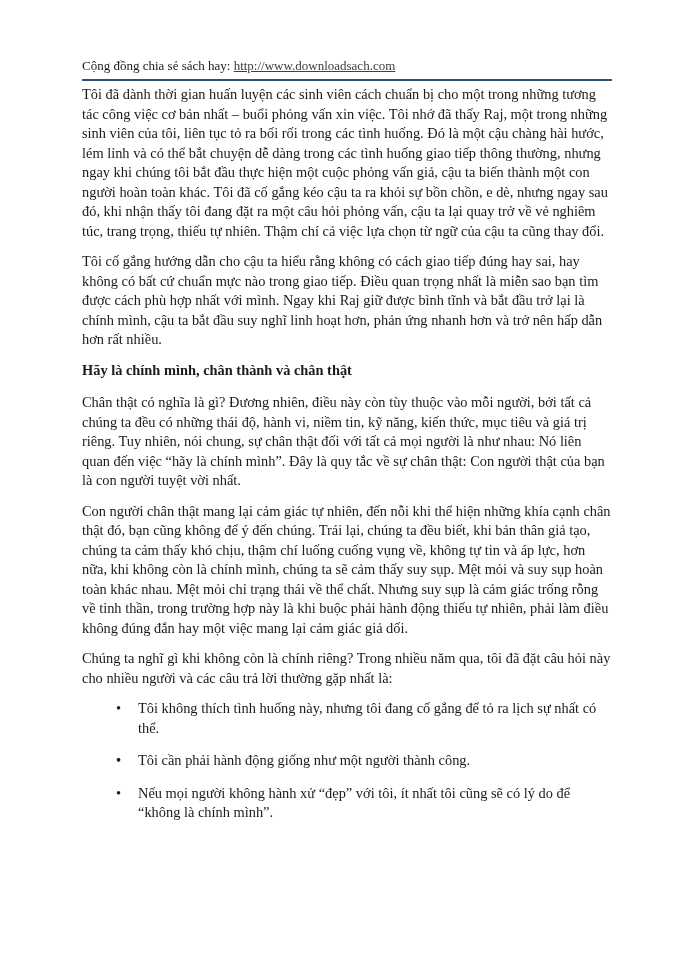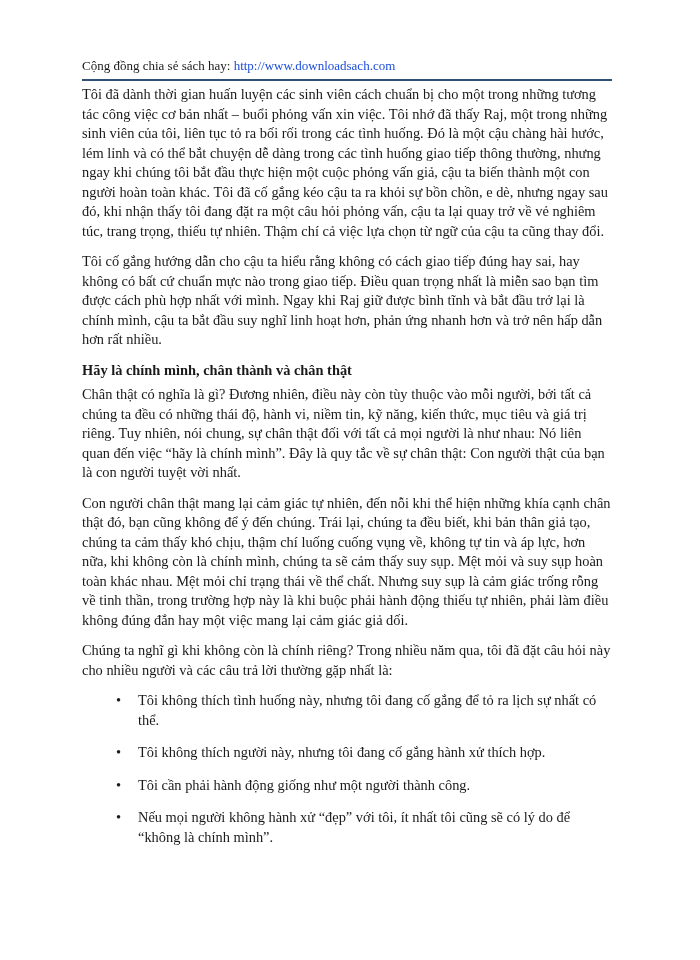--- a/index.html
+++ b/index.html
@@ -22,33 +22,34 @@
       width: 530px;
     }
     .header {
       font-size: 13px;
       line-height: 16px;
       padding-bottom: 5px;
       border-bottom: 2px solid #2f5173;
       margin-bottom: 4px;
     }
     .header a {
-      color: #1d4ed8;
+      color: #404040;
+      text-decoration: underline;
     }
     .para {
       font-size: 14.4px;
       line-height: 19.5px;
       margin: 0 0 11px 0;
       text-align: left;
     }
     .heading {
       font-size: 14.4px;
       line-height: 19.5px;
       font-weight: bold;
-      margin: 4px 0 5px 0;
+      margin: 4px 0 13px 0;
     }
     ul.bullets {
       list-style: none;
       margin: 10px 0 0 0;
       padding: 0 0 0 56px;
     }
     ul.bullets li {
       position: relative;
       font-size: 14.4px;
       line-height: 19.5px;
@@ -79,21 +80,20 @@
   <p class="para">Con người chân thật mang lại cảm giác tự nhiên, đến nỗi khi thể hiện những khía cạnh chân thật đó, bạn cũng không để ý đến chúng. Trái lại, chúng ta đều biết, khi bản thân giả tạo, chúng ta cảm thấy khó chịu, thậm chí luống cuống vụng về, không tự tin và áp lực, hơn nữa, khi không còn là chính mình, chúng ta sẽ cảm thấy suy sụp. Mệt mỏi và suy sụp hoàn toàn khác nhau. Mệt mỏi chỉ trạng thái về thể chất. Nhưng suy sụp là cảm giác trống rỗng về tinh thần, trong trường hợp này là khi buộc phải hành động thiếu tự nhiên, phải làm điều không đúng đắn hay một việc mang lại cảm giác giả dối.</p>
   <p class="para">Chúng ta nghĩ gì khi không còn là chính riêng? Trong nhiều năm qua, tôi đã đặt câu hỏi này cho nhiều người và các câu trả lời thường gặp nhất là:</p>
 
   <ul class="bullets">
     <li>
       <span class="bullet">•</span>
       <span>Tôi không thích tình huống này, nhưng tôi đang cố gắng để tỏ ra lịch sự nhất có thể.</span>
     </li>
     <li>
       <span class="bullet">•</span>
-      <span>Tôi không thích người này, nhưng tôi đang cố gắng hành xử thích hợp.</span>
     </li>
     <li>
       <span class="bullet">•</span>
       <span>Tôi cần phải hành động giống như một người thành công.</span>
     </li>
     <li>
       <span class="bullet">•</span>
       <span>Nếu mọi người không hành xử “đẹp” với tôi, ít nhất tôi cũng sẽ có lý do để “không là chính mình”.</span>
     </li>
   </ul>

